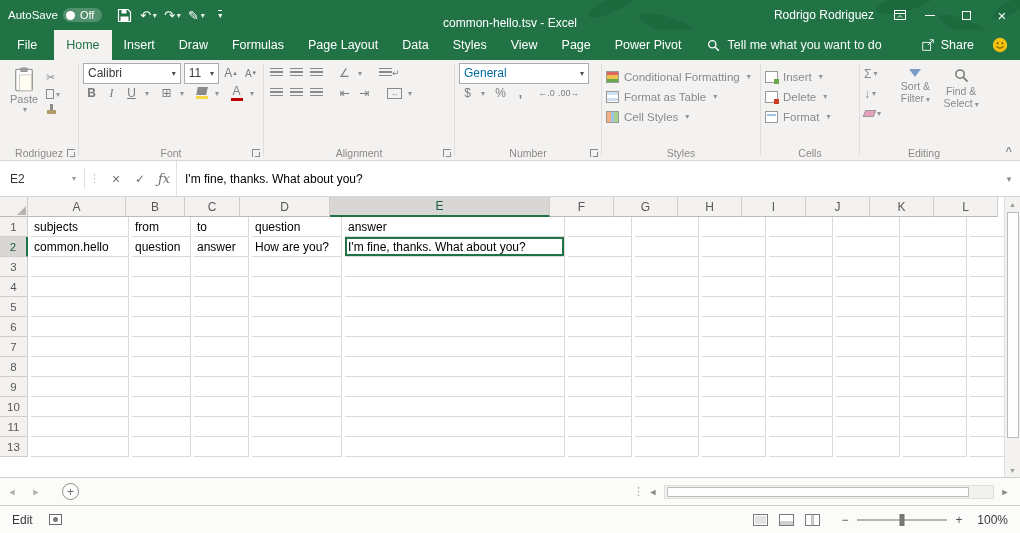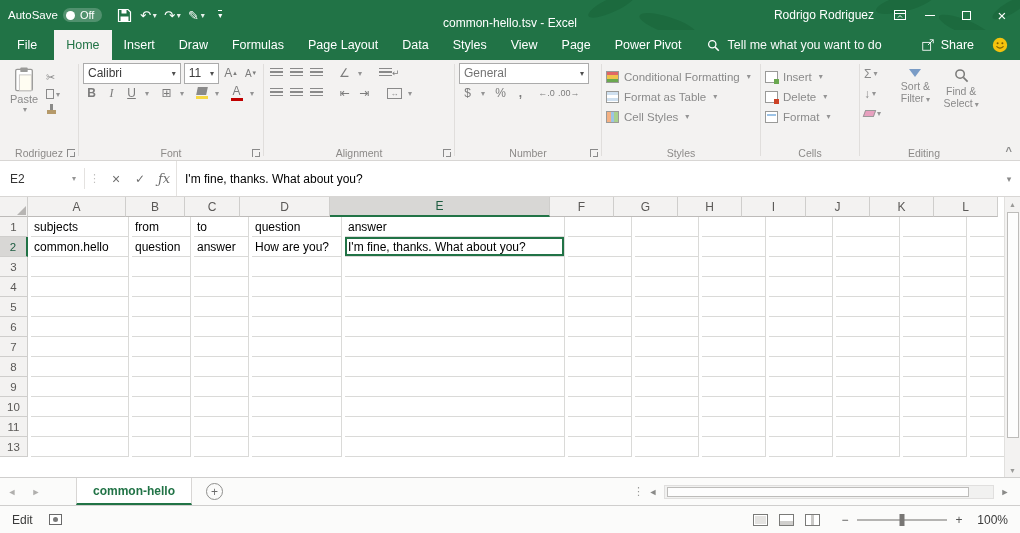--- a/index.html
+++ b/index.html
@@ -412,21 +412,21 @@
         <span class="dd">▾</span>
       </div>
       <span class="g-label">Alignment</span>
       <span class="launcher"></span>
     </div>
     <div class="gsep"></div>
 
     <div class="group g-number">
       <div class="g-row">
         <div class="combo numfmt">
-          <span style="color:#737373;">General</span>
+          <span style="color:#0369a1;">General</span>
           <span class="dd">▾</span>
         </div>
       </div>
       <div class="g-row">
         <span class="sbtn">
             <span>$</span>
           </span>
         <span class="dd">▾</span>
         <span class="sbtn" style="margin-left:4px;">
             <span>%</span>
@@ -744,23 +744,20 @@
     <div class="vscroll">
       <span class="vs-arrow">▲</span>
       <div class="vs-thumb"></div>
       <span class="vs-arrow vs-down">▼</span>
     </div>
   </div>
 
   <div class="sheetbar">
     <span class="snav">◄</span>
     <span class="snav">►</span>
-    <div class="sheettab">
-      <span>common-hello</span>
-    </div>
     <span class="newsheet">
       <span>+</span>
     </span>
     <span class="hdots">⋮</span>
     <span class="hnav">◄</span>
     <div class="hscroll">
       <div class="hs-thumb"></div>
     </div>
     <span class="hnav right">►</span>
   </div>

